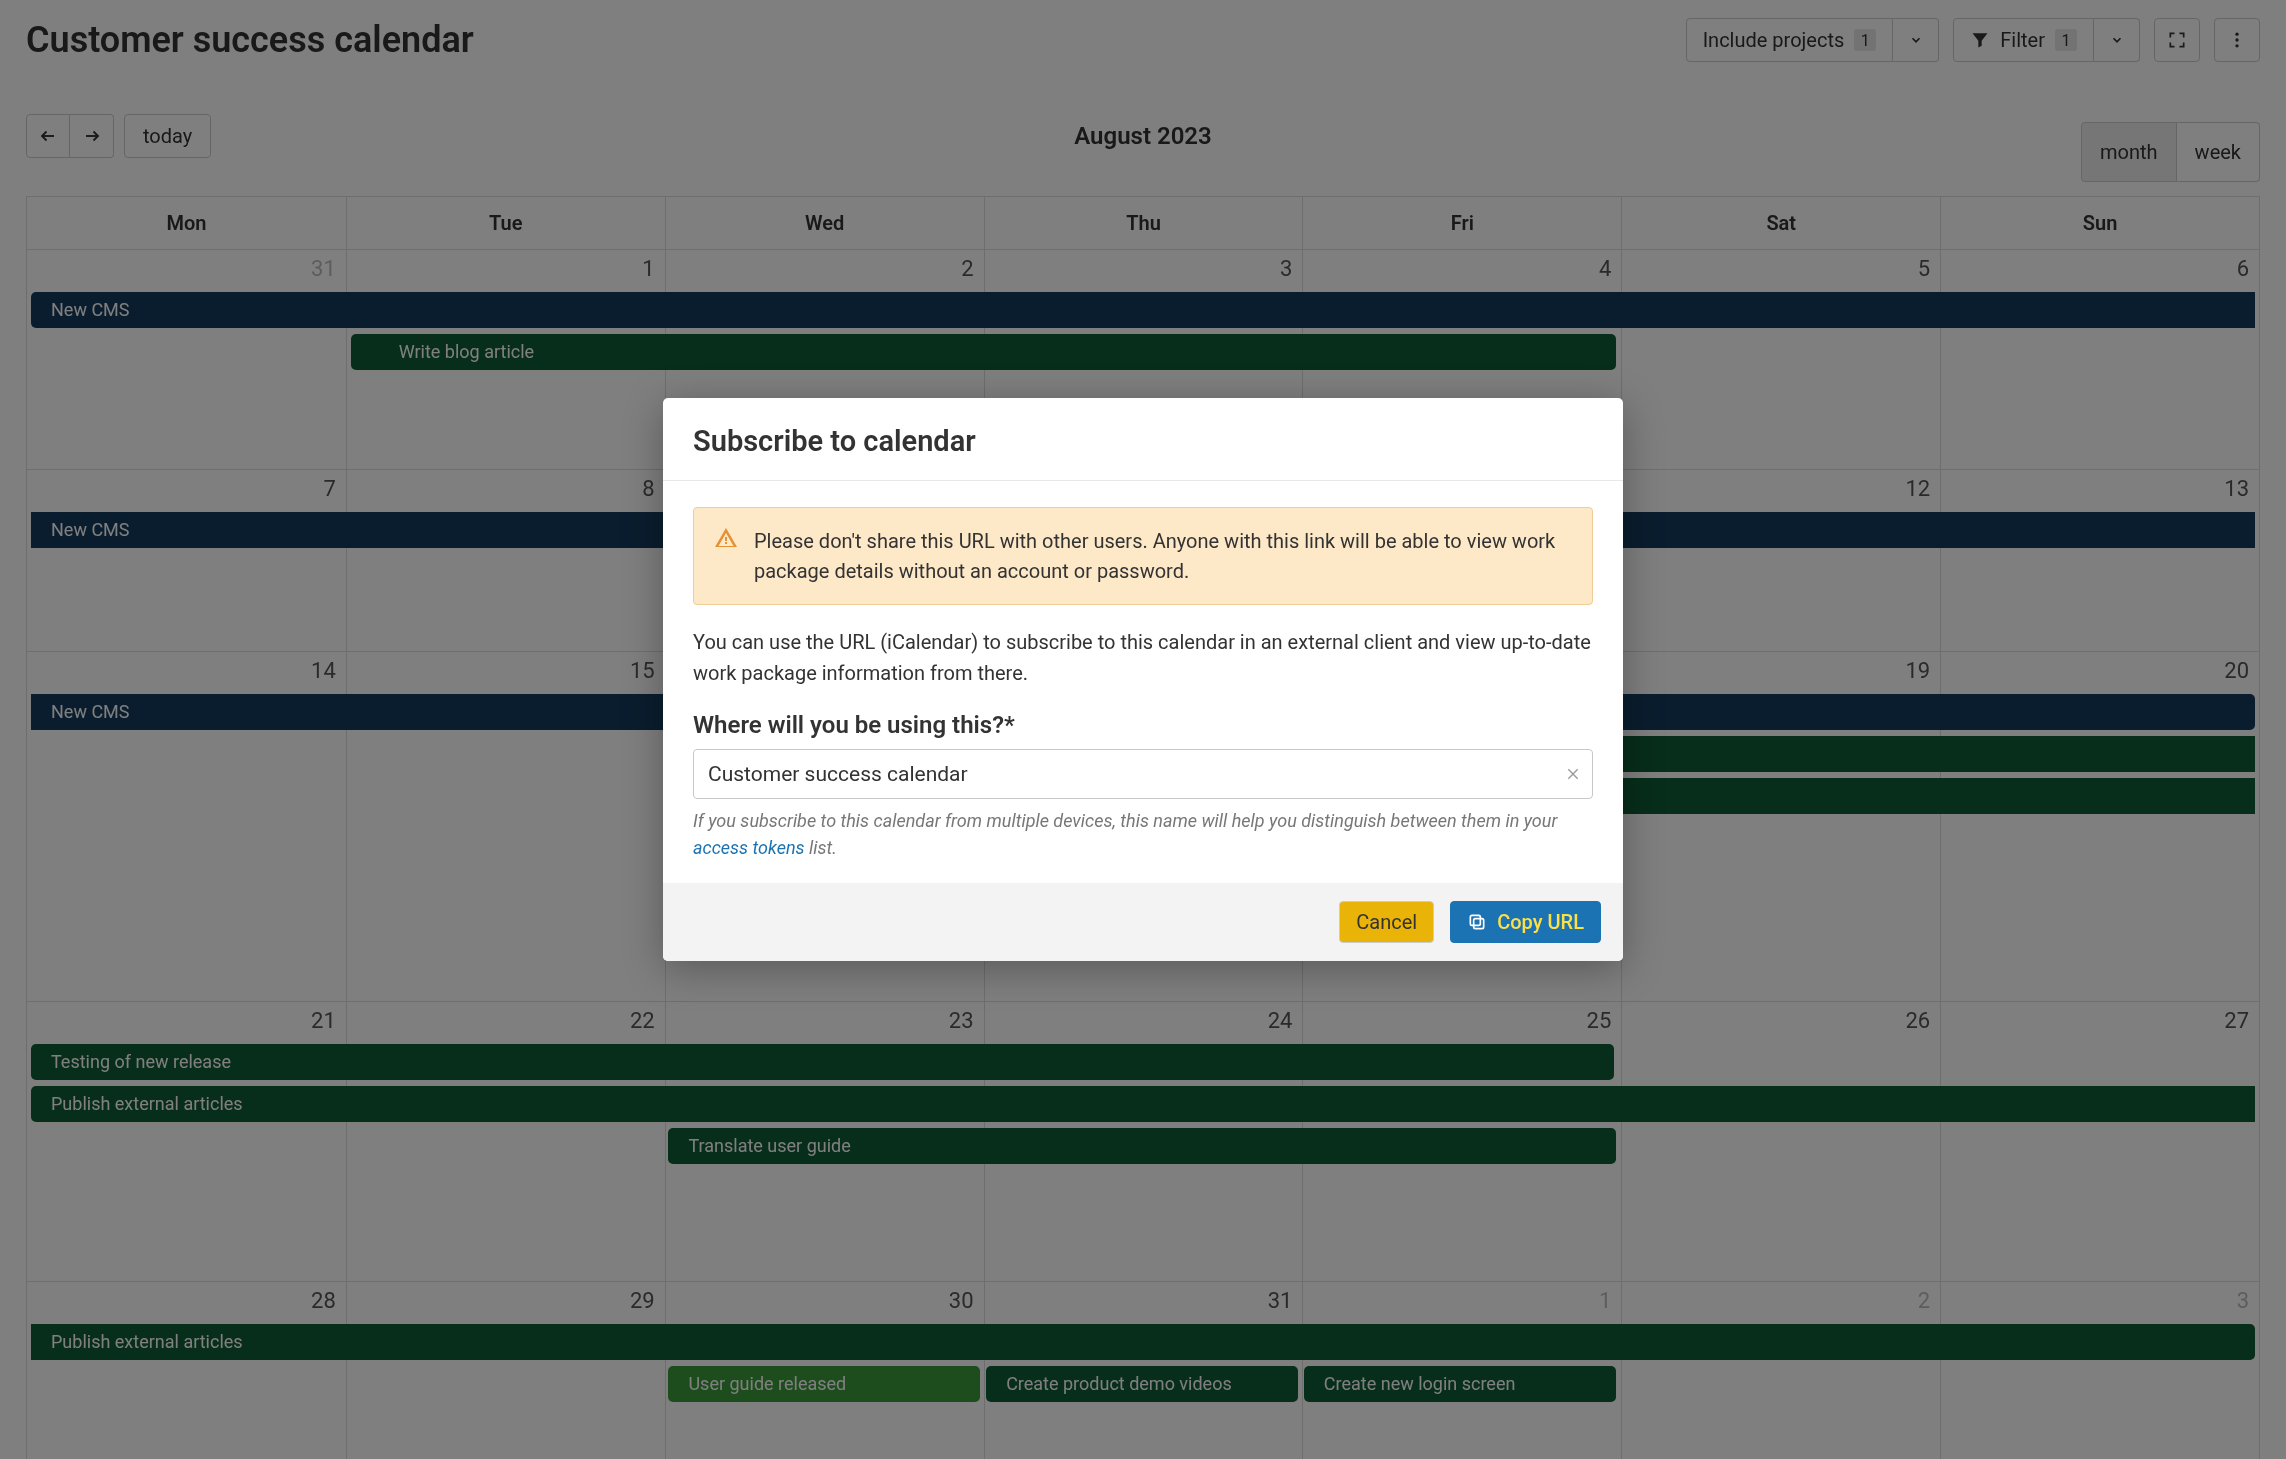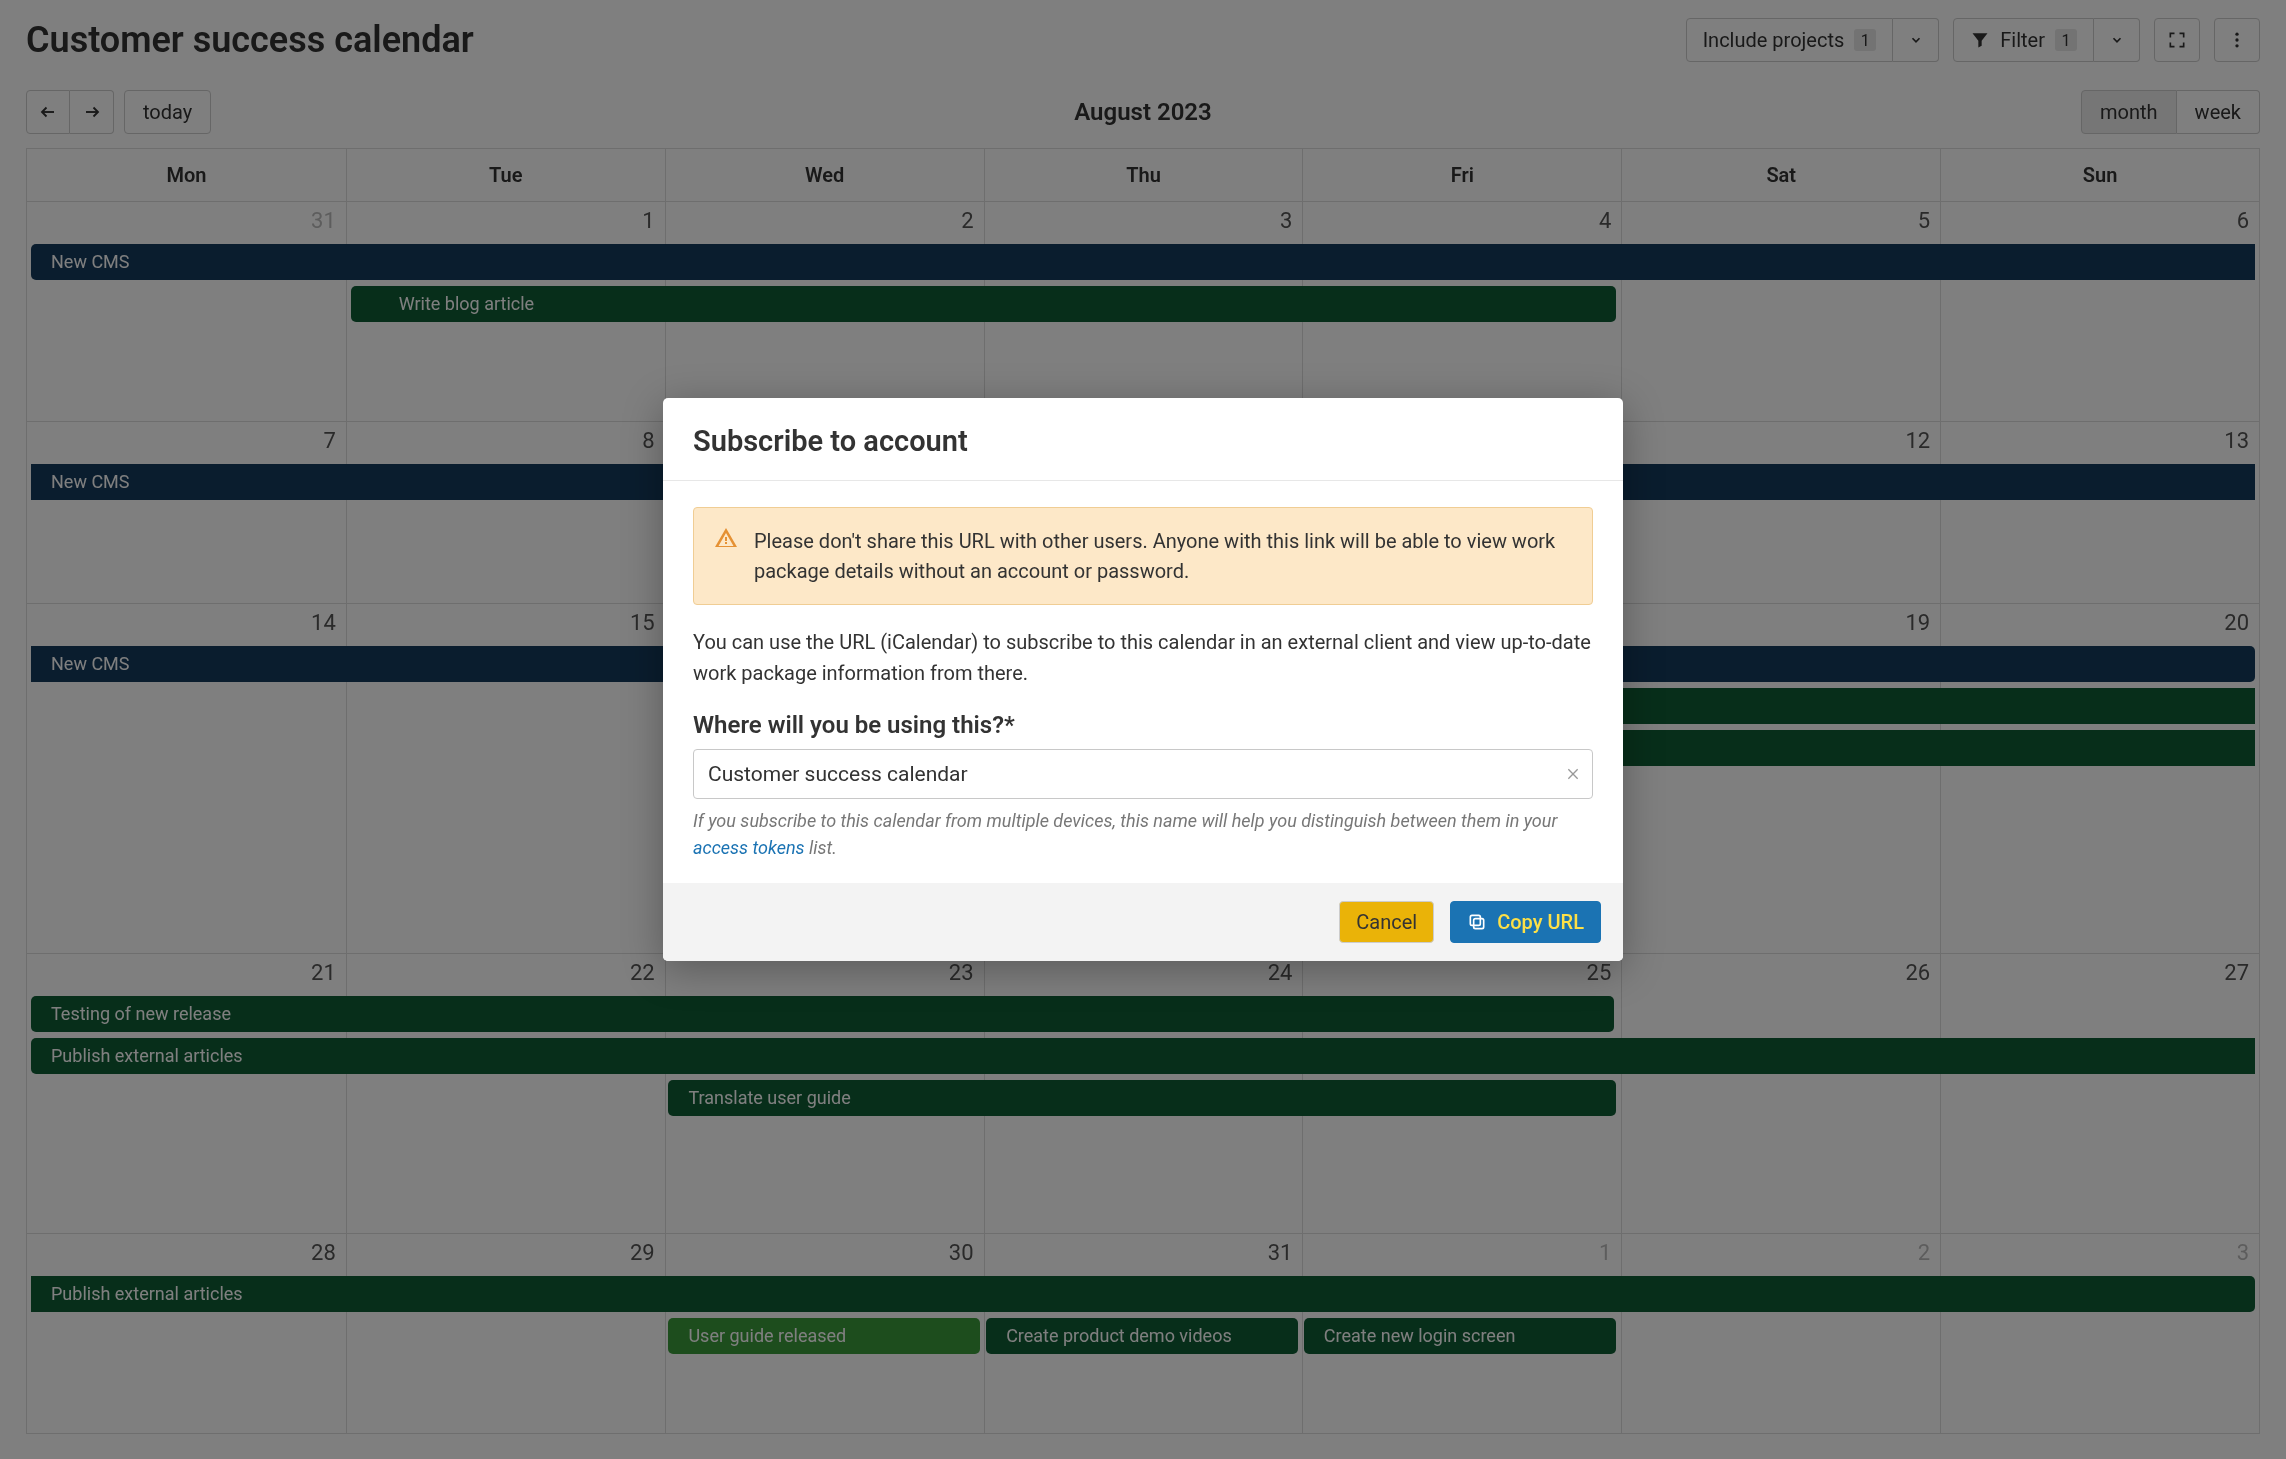--- a/index.html
+++ b/index.html
@@ -20,21 +20,21 @@
   .btn-group .btn:last-child { border-top-right-radius: 4px; border-bottom-right-radius: 4px; border-left: none; text-align: right; }
 
   .badge { display: inline-flex; align-items: center; justify-content: center; background: #e6e6e6; color: #333; font-size: 16px; border-radius: 3px; height: 22px; min-width: 22px; padding: 0 4px; }
 
   .nav-row { display: flex; align-items: center; justify-content: space-between; margin-bottom: 14px; }
   .nav-left { display: flex; align-items: center; gap: 10px; }
   .nav-btn-group .btn { height: 44px; width: 44px; justify-content: center; padding: 0; }
   .today-btn { height: 44px; padding: 0 18px; font-size: 20px; }
   .month-title { font-size: 24px; font-weight: 600; color: #333; position: absolute; left: 50%; transform: translateX(-50%); }
   .view-switch .btn.active { background: #ececec; }
-  .view-switch .btn { height: 44px; padding: 0 18px; font-size: 20px; }
+  .view-switch .btn { height: 60px; padding: 0 18px; font-size: 20px; margin-top: 32px; }
 
   .calendar { border: 1px solid #ddd; border-top: none; }
 
   .dow { display: grid; grid-template-columns: repeat(7, 1fr); }
   .dow > div { border: 1px solid #ddd; border-right: none; border-bottom: none; text-align: center; font-weight: 600; font-size: 20px; padding: 14px 0; background: #fff; }
   .dow > div:first-child { border-left: none; }
 
   .week { display: grid; grid-template-columns: repeat(7, 1fr); position: relative; min-height: 200px; border-top: 1px solid #ddd; }
   .day { border-left: 1px solid #ddd; padding: 6px 10px 150px 10px; text-align: right; font-size: 22px; color: #555; position: relative; }
   .day:first-child { border-left: none; }
@@ -231,21 +231,21 @@
         </div>
       </div>
     </div>
 
   </div>
 </div>
 
 <div class="scrim"></div>
 <div class="modal">
   <div class="modal-header">
-    <h2>Subscribe to account</h2>
+    <h2>Subscribe to calendar</h2>
   </div>
   <div class="modal-body">
     <div class="alert">
       <span class="alert-icon">
         <svg width="24" height="24" viewBox="0 0 24 24" fill="#e59134">
             <path d="M12 2L1 21h22L12 2zm0 5l7.5 13h-15L12 7zm-1 4v4h2v-4h-2zm0 5v2h2v-2h-2z"></path>
           </svg>
       </span>
       <div class="alert-text">Please don't share this URL with other users. Anyone with this link will be able to view work package details without an account or password.</div>
     </div>

